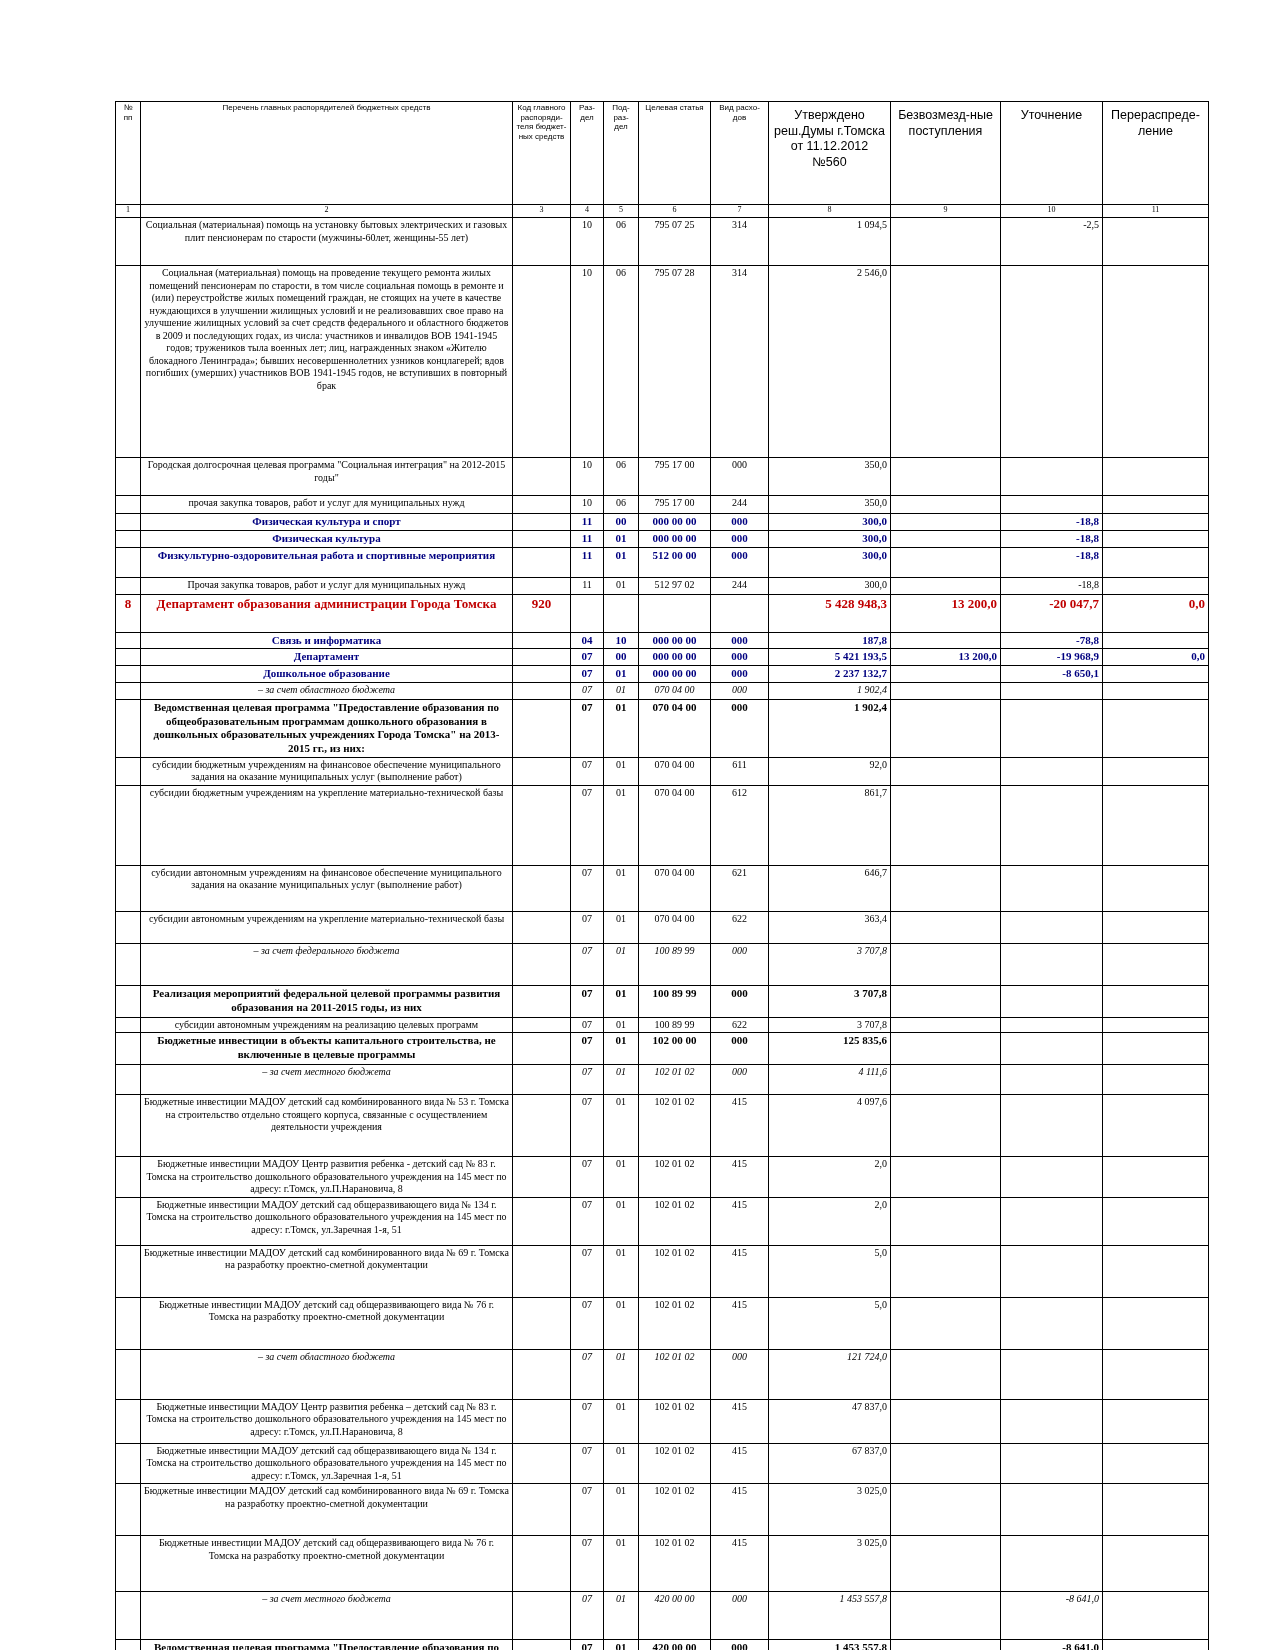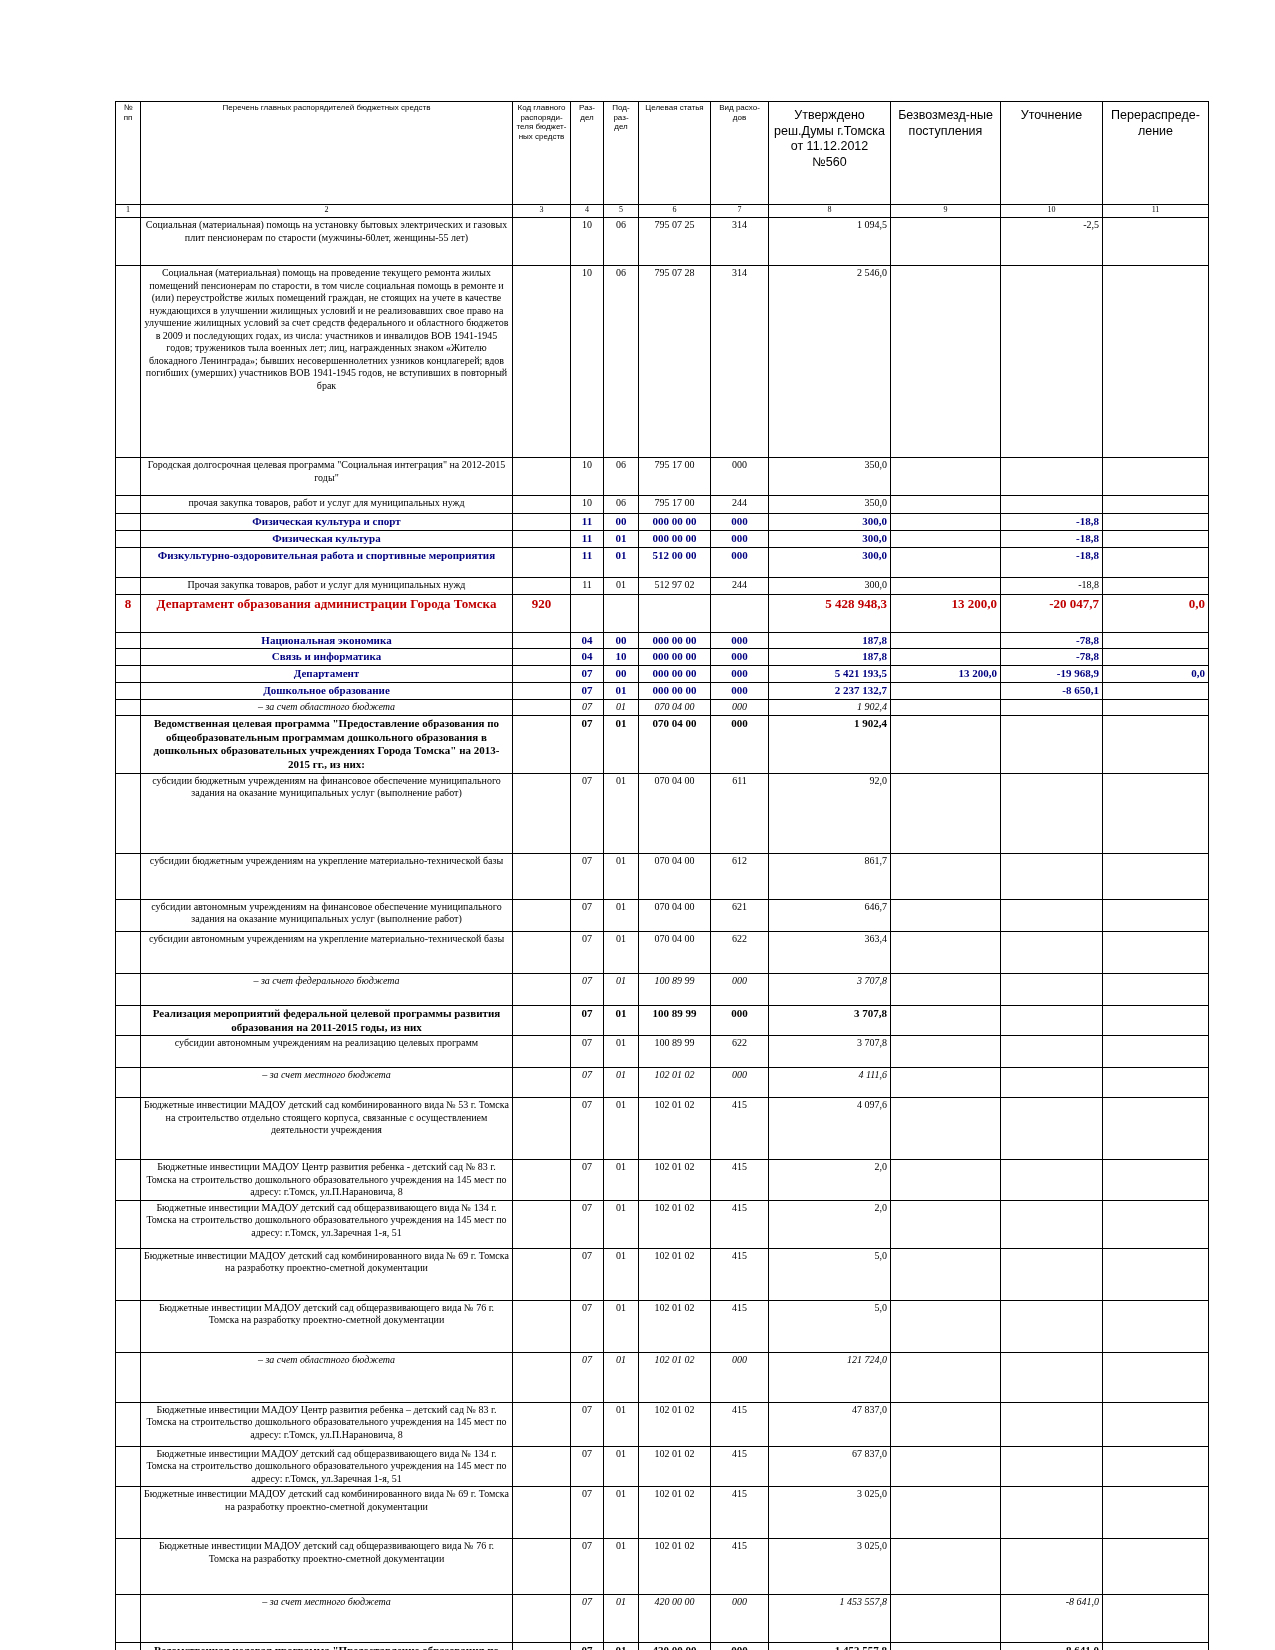--- a/index.html
+++ b/index.html
@@ -258,33 +258,20 @@
           <td class="c-podrazdel"></td>
           <td class="c-target"></td>
           <td class="c-vid"></td>
           <td class="c-approved">5 428 948,3</td>
           <td class="c-bezvozm">13 200,0</td>
           <td class="c-utochnenie">-20 047,7</td>
           <td class="c-pereraspr">0,0</td>
         </tr>
         <tr class="r-blue">
           <td class="c-num"></td>
-          <td class="c-name">Национальная экономика</td>
-          <td class="c-code"></td>
-          <td class="c-razdel">04</td>
-          <td class="c-podrazdel">00</td>
-          <td class="c-target">000 00 00</td>
-          <td class="c-vid">000</td>
-          <td class="c-approved">187,8</td>
-          <td class="c-bezvozm"></td>
-          <td class="c-utochnenie">-78,8</td>
-          <td class="c-pereraspr"></td>
-        </tr>
-        <tr class="r-blue">
-          <td class="c-num"></td>
           <td class="c-name">Связь и информатика</td>
           <td class="c-code"></td>
           <td class="c-razdel">04</td>
           <td class="c-podrazdel">10</td>
           <td class="c-target">000 00 00</td>
           <td class="c-vid">000</td>
           <td class="c-approved">187,8</td>
           <td class="c-bezvozm"></td>
           <td class="c-utochnenie">-78,8</td>
           <td class="c-pereraspr"></td>
@@ -421,20 +408,33 @@
         </tr>
         <tr class="r-normal">
           <td class="c-num"></td>
           <td class="c-name">субсидии автономным учреждениям на реализацию целевых программ</td>
           <td class="c-code"></td>
           <td class="c-razdel">07</td>
           <td class="c-podrazdel">01</td>
           <td class="c-target">100 89 99</td>
           <td class="c-vid">622</td>
           <td class="c-approved">3 707,8</td>
+          <td class="c-bezvozm"></td>
+          <td class="c-utochnenie"></td>
+          <td class="c-pereraspr"></td>
+        </tr>
+        <tr class="r-bold">
+          <td class="c-num"></td>
+          <td class="c-name">Бюджетные инвестиции в объекты капитального строительства, не включенные в целевые программы</td>
+          <td class="c-code"></td>
+          <td class="c-razdel">07</td>
+          <td class="c-podrazdel">01</td>
+          <td class="c-target">102 00 00</td>
+          <td class="c-vid">000</td>
+          <td class="c-approved">125 835,6</td>
           <td class="c-bezvozm"></td>
           <td class="c-utochnenie"></td>
           <td class="c-pereraspr"></td>
         </tr>
         <tr class="r-italic">
           <td class="c-num"></td>
           <td class="c-name">– за счет местного бюджета</td>
           <td class="c-code"></td>
           <td class="c-razdel">07</td>
           <td class="c-podrazdel">01</td>

